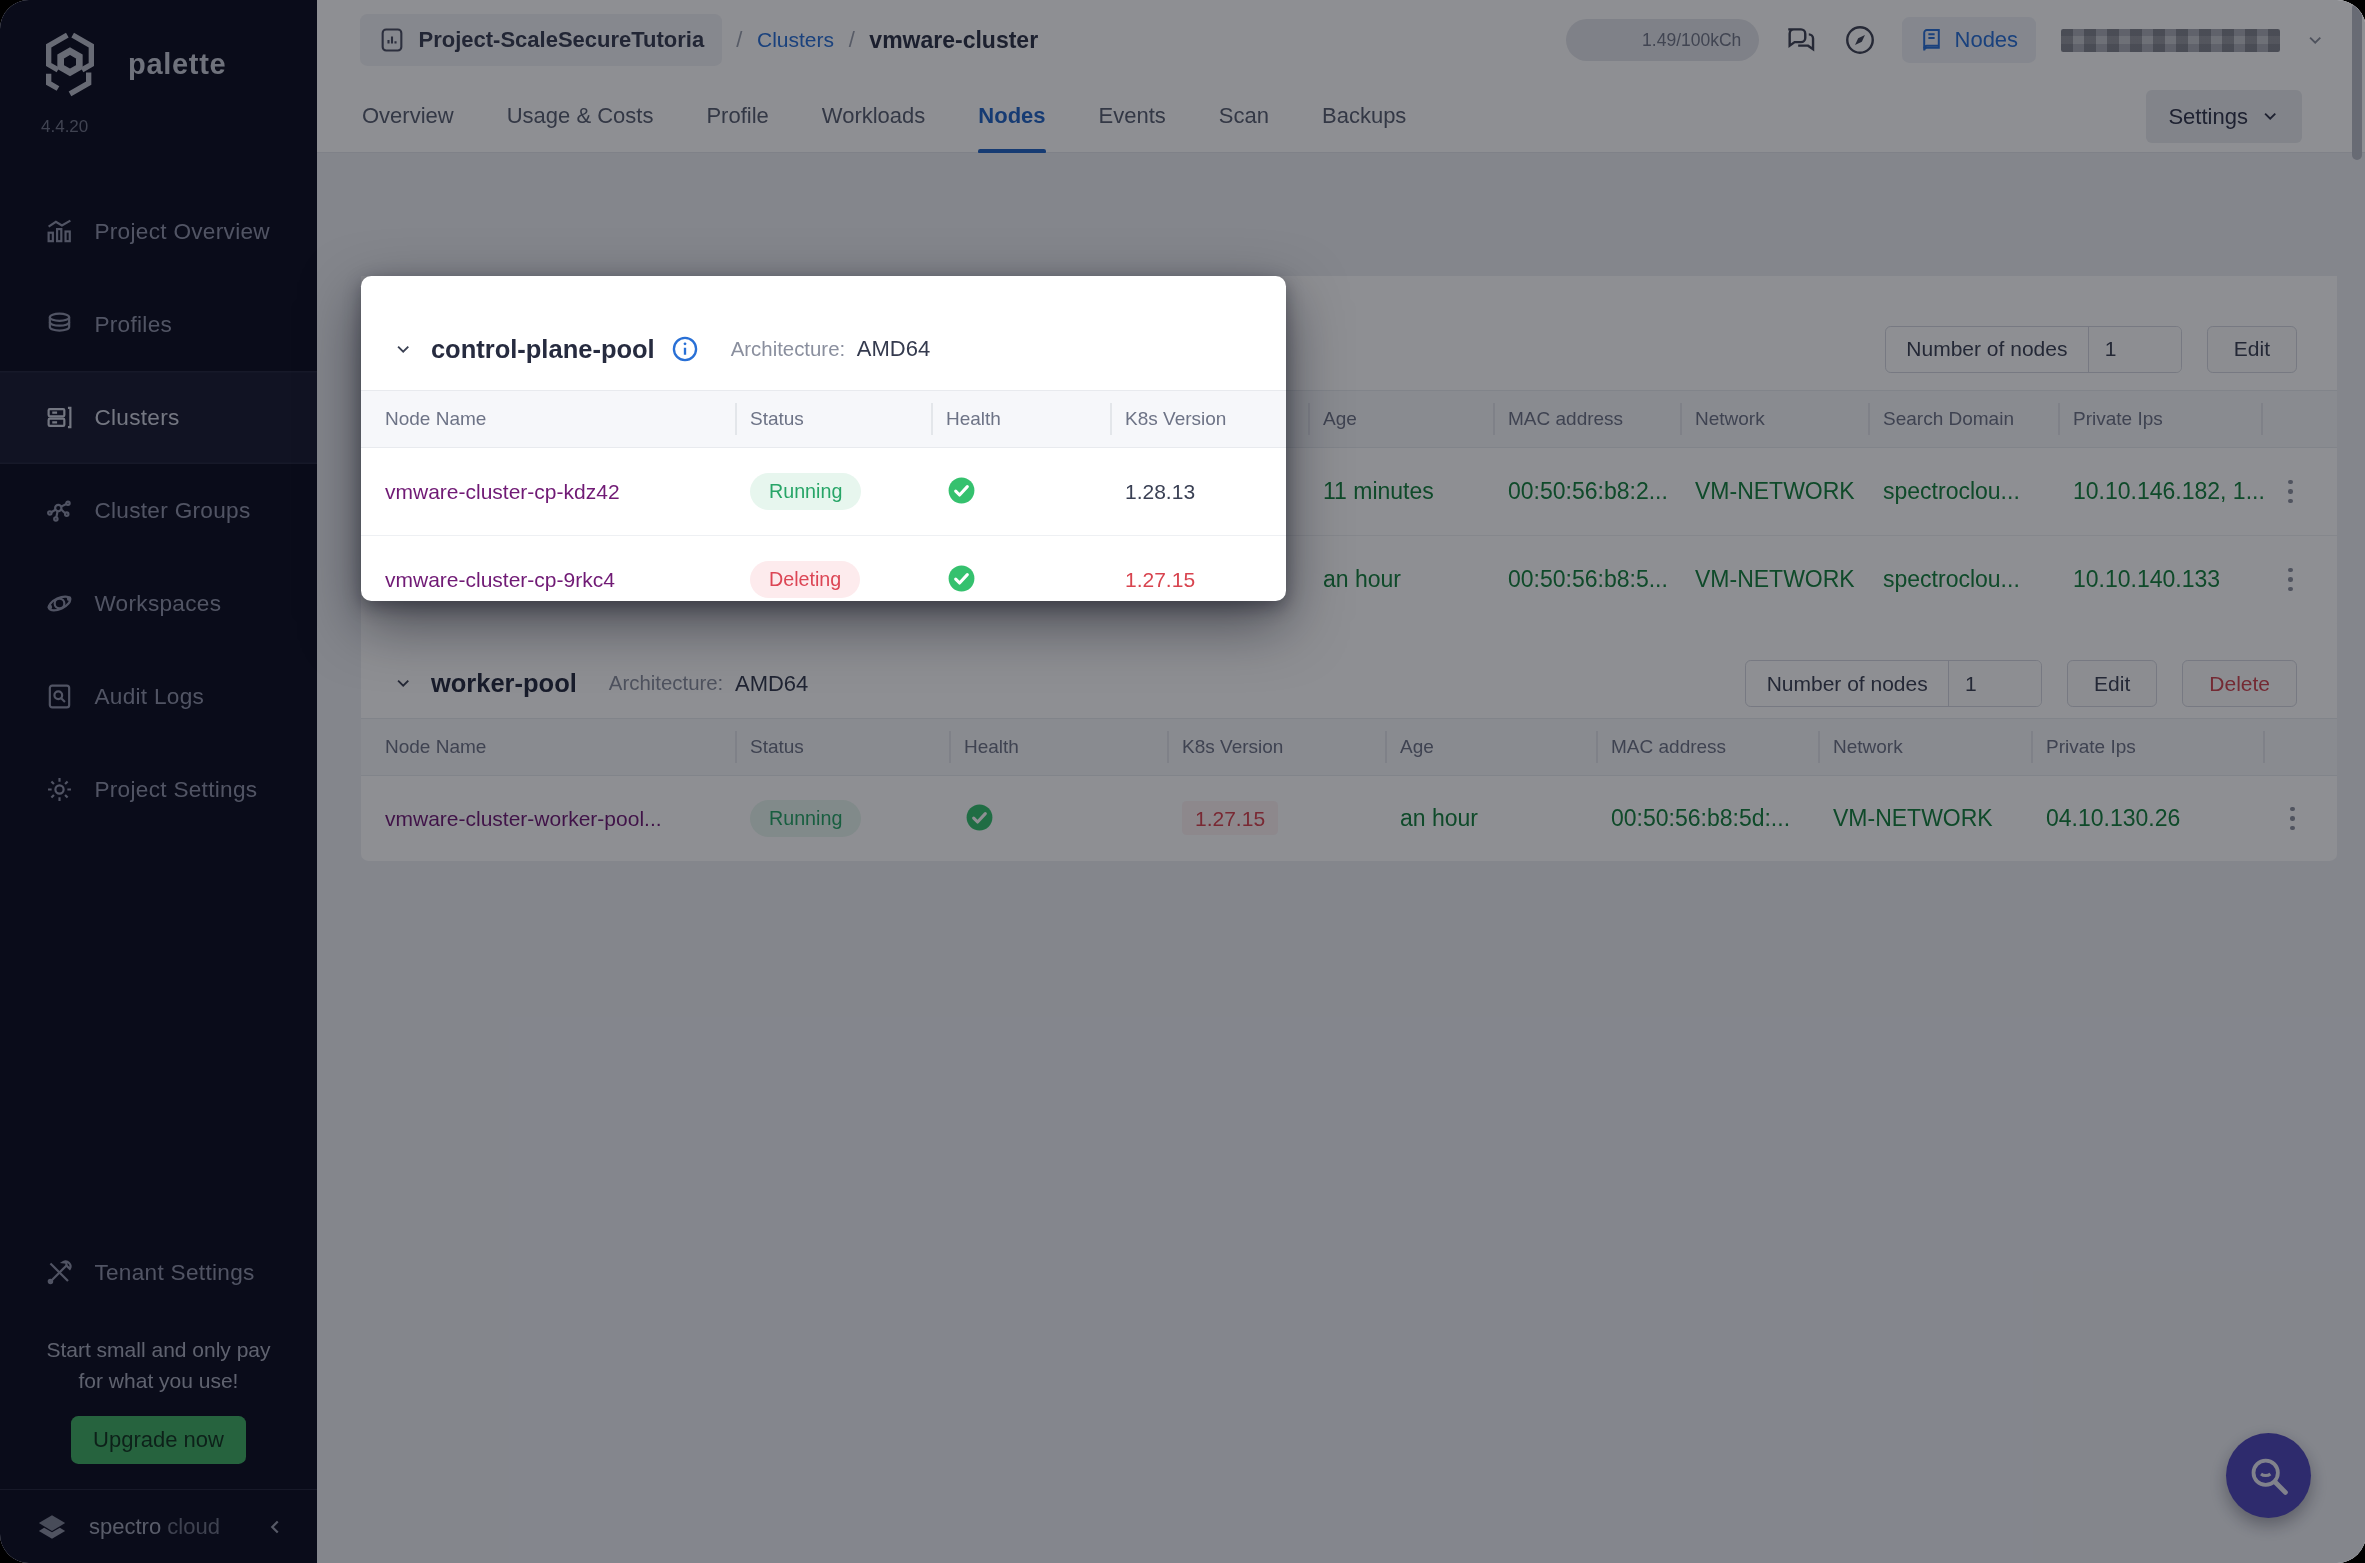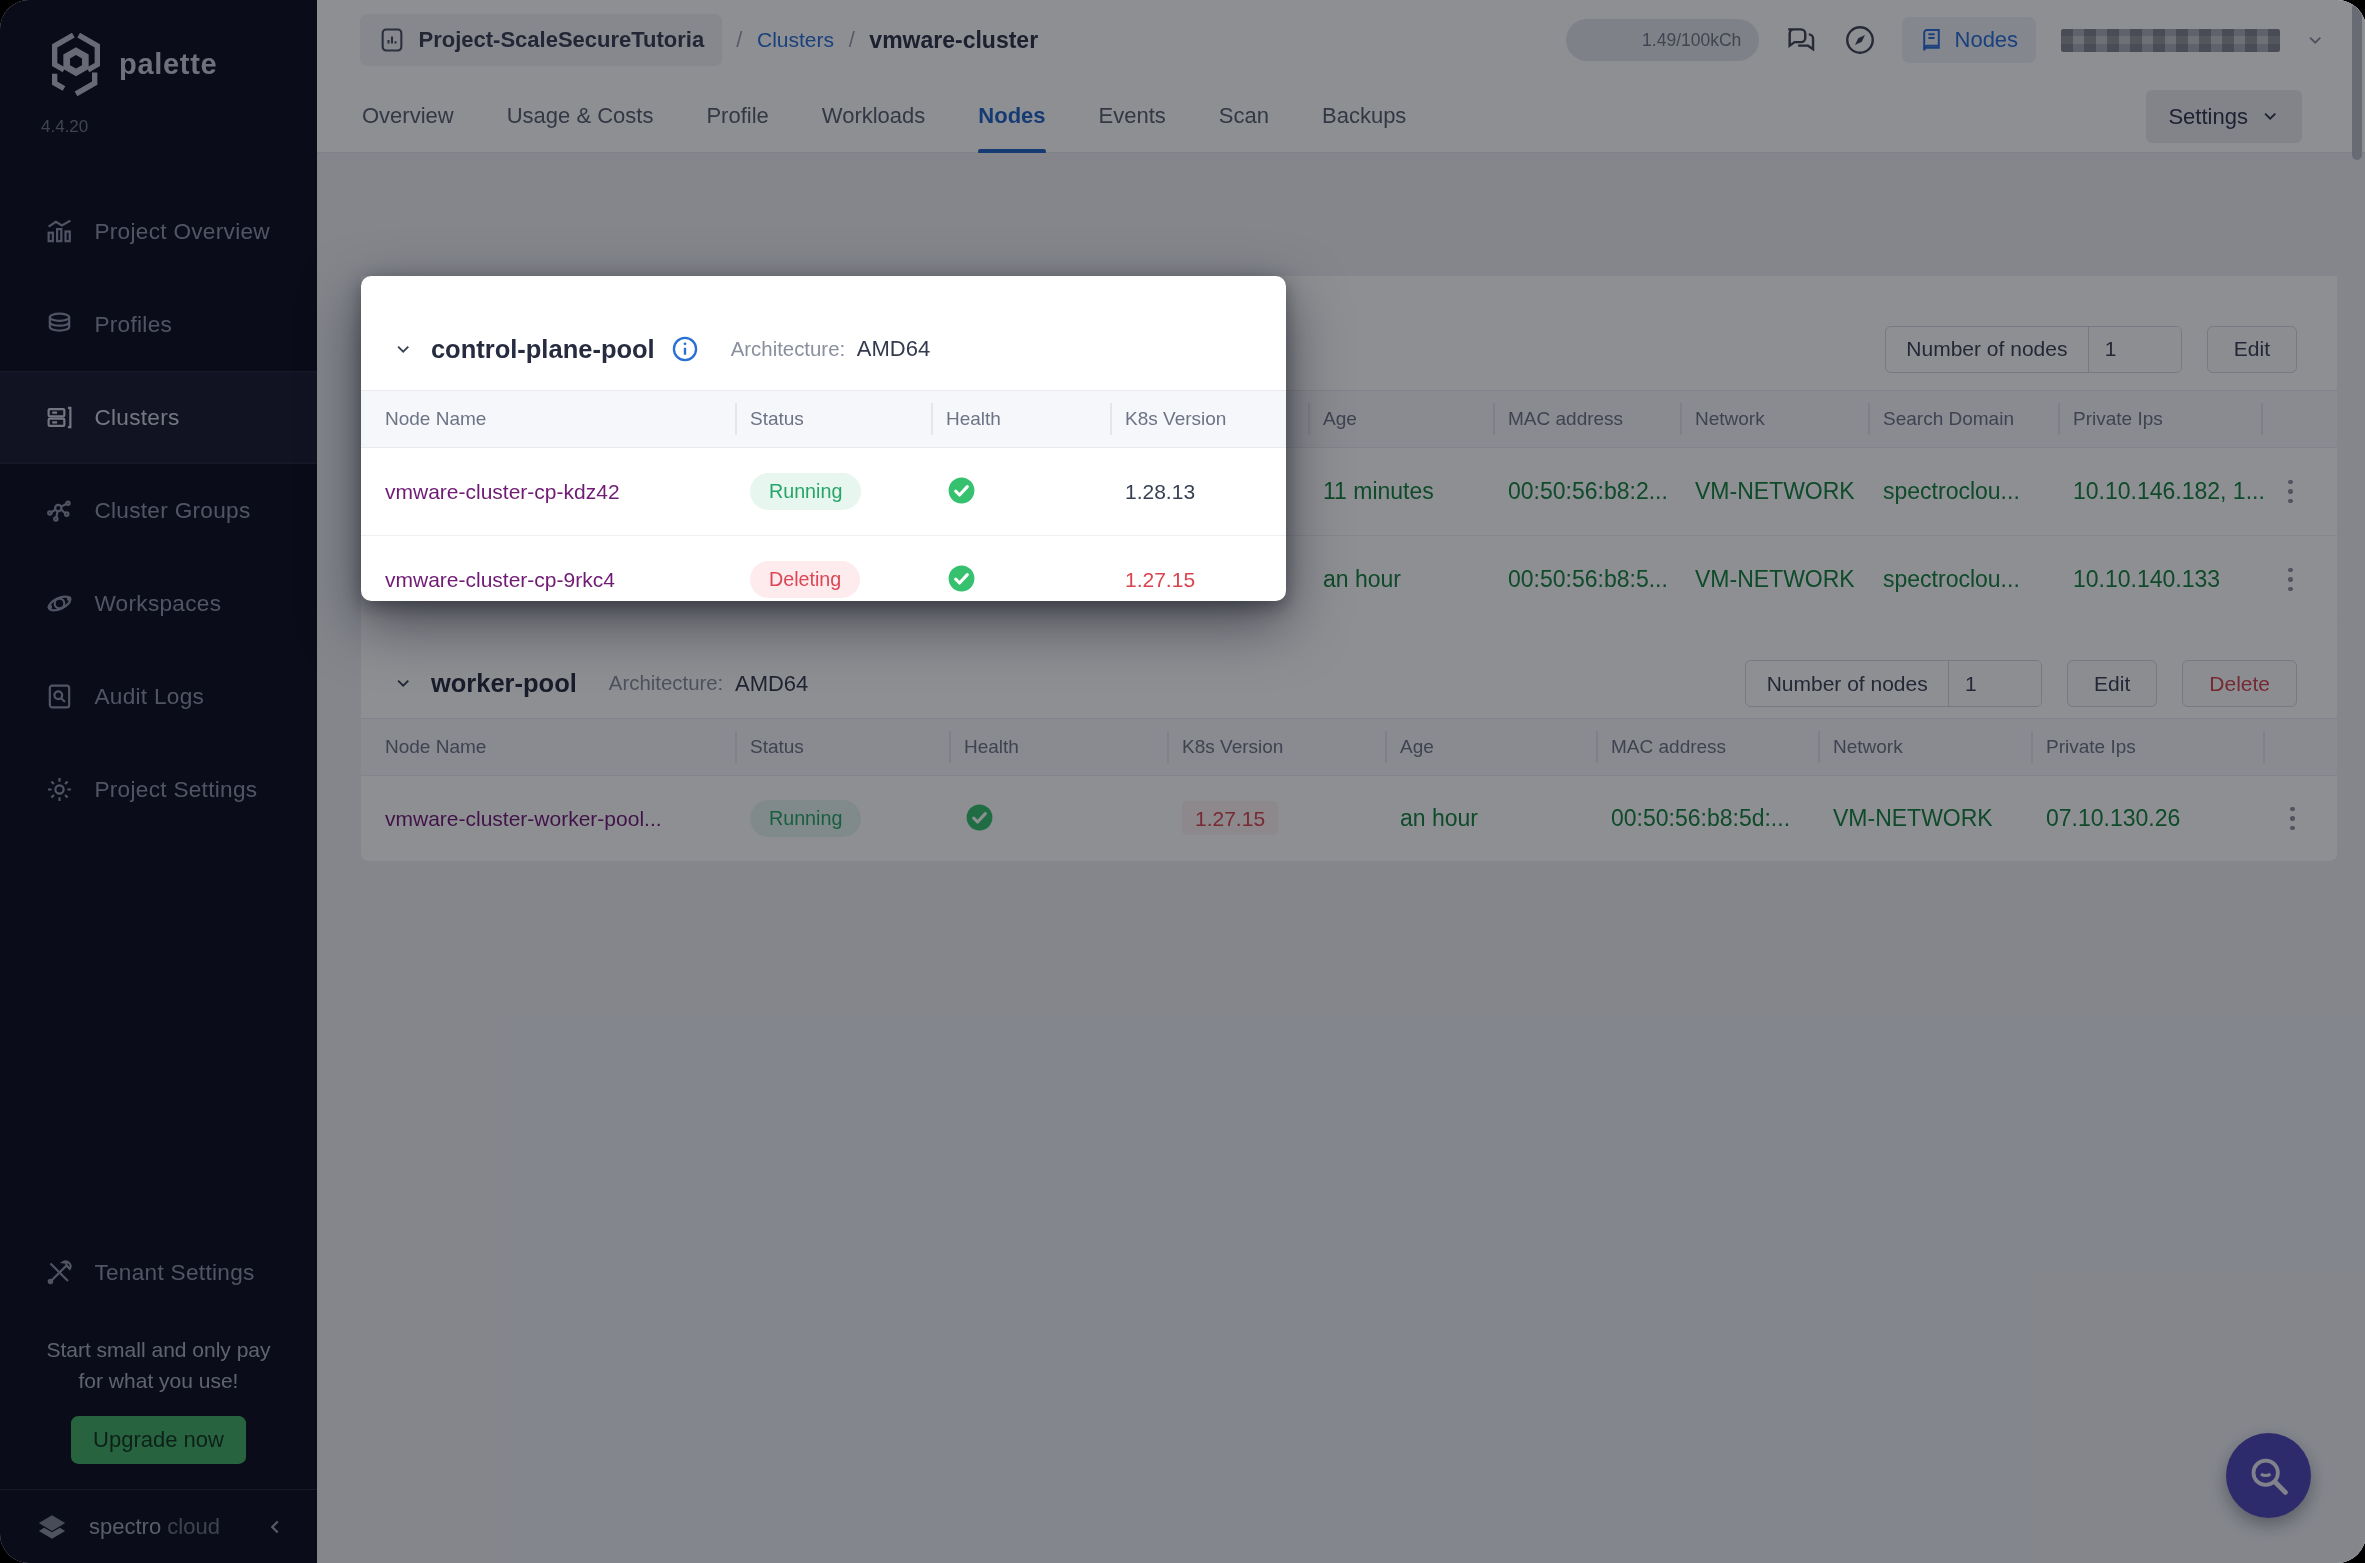--- a/index.html
+++ b/index.html
@@ -1,21 +1,21 @@
 <!DOCTYPE html>
 <html style="font-size:11.7px"><head>
 <meta charset="utf-8">
 <style>
   html,body{margin:0;padding:0;background:#000;}
   *{box-sizing:border-box;font-family:"Liberation Sans","DejaVu Sans",sans-serif;}
   #window{position:relative;width:2366px;height:1563px;background:#edeff3;border-radius:29px;overflow:hidden;}
 
   
   #sidebar{position:absolute;left:0;top:0;width:317px;height:100%;background:#0c0e20;z-index:2;display:flex;flex-direction:column;}
-  .logo-row{display:flex;align-items:center;gap:11px;padding:31px 0 0 38px;margin-left:6px;}
+  .logo-row{display:flex;align-items:center;gap:26px;padding:31px 0 0 38px;}
   .logo-mark{width:64px;height:67px;color:#b9bcc8;}
   .logo-word{font-size:29px;font-weight:600;color:#c6c9d4;letter-spacing:0.7px;}
   .version{font-size:17px;color:#6f7386;padding:19px 0 0 41px;}
   .nav{margin-top:48px;display:flex;flex-direction:column;}
   .nav-item{height:93px;display:flex;align-items:center;gap:20.4px;padding-left:45px;color:#8f93a8;cursor:pointer;}
   .nav-item .ni{width:29px;height:29px;flex:none;}
   .nav-item span{font-size:22.6px;letter-spacing:0.3px;}
   .nav-item.active{background:#181b30;color:#d0d3df;box-shadow:inset 0 1.5px 0 #23263c, inset 0 -1.5px 0 #23263c;}
   .sidebar-bottom{margin-top:auto;}
   .promo{text-align:center;color:#a9adbd;font-size:21px;line-height:31px;padding-top:14.6px;}
@@ -385,21 +385,21 @@
           <div class="cell name">vmware-cluster-worker-pool...</div>
           <div><span class="pill ok">Running</span></div>
           <div><svg class="health" viewBox="0 0 24 24">
                 <circle cx="12" cy="12" r="10" fill="currentColor"></circle>
                 <polyline points="7.5 12.5 10.5 15.5 16.5 9" fill="none" stroke="#fff" stroke-width="2.4" stroke-linecap="round" stroke-linejoin="round"></polyline>
               </svg></div>
           <div><span class="k8s alert hl">1.27.15</span></div>
           <div class="cell">an hour</div>
           <div class="cell">00:50:56:b8:5d:...</div>
           <div class="cell">VM-NETWORK</div>
-          <div class="cell">07.10.130.26</div>
+          <div class="cell">04.10.130.26</div>
           <div class="kebab">
               <i></i>
               <i></i>
               <i></i>
             </div>
         </div>
       </div>
 
       <button id="fab">
         <svg viewBox="0 0 24 24" fill="none" stroke="currentColor" stroke-width="2">

